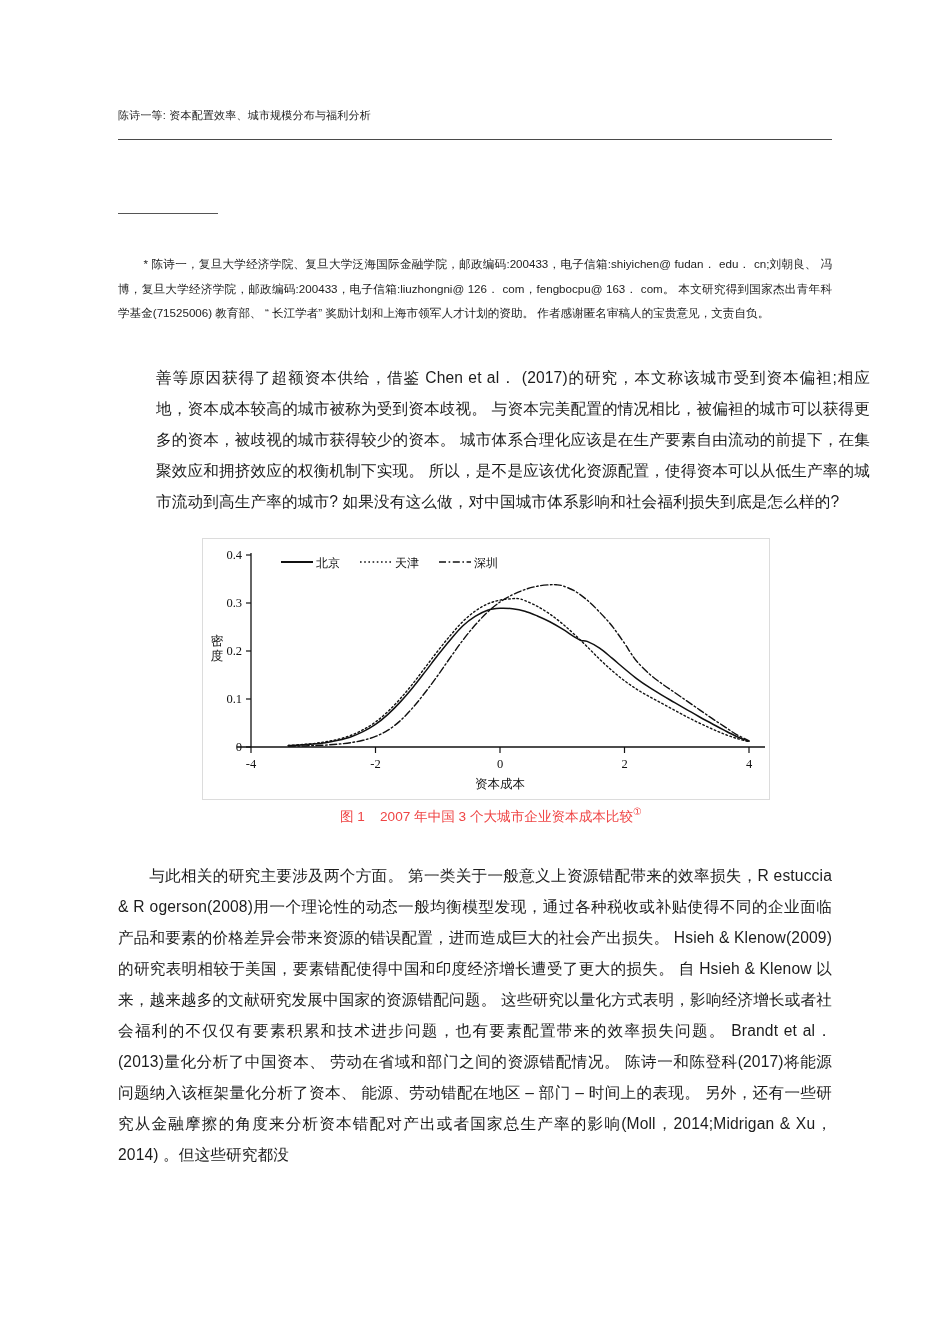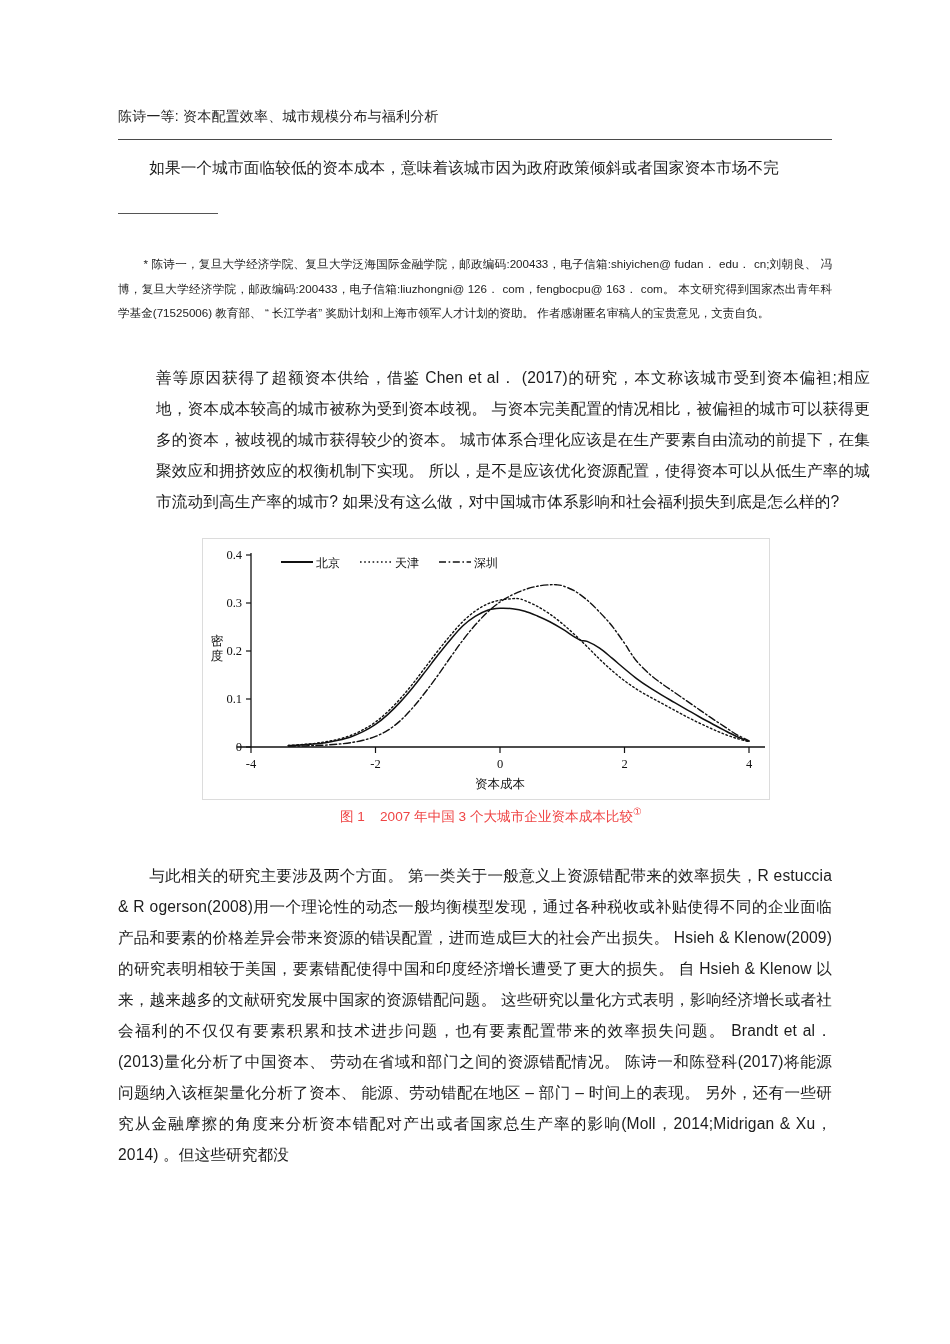--- a/index.html
+++ b/index.html
@@ -27,21 +27,21 @@
     top: 0;
     width: 714px;
   }
 
   
   .runhead {
     position: absolute;
     left: 0;
     top: 108px;
     width: 714px;
-    font-size: 14px;
+    font-size: 11px;
     letter-spacing: 0.2px;
     color: #222;
     white-space: nowrap;
   }
   .header-rule {
     position: absolute;
     left: 0;
     top: 139px;
     width: 714px;
     height: 1px;
@@ -140,21 +140,20 @@
 </head>
 <body>
 
 <div class="page">
  <div class="content">
 
   <div class="runhead">陈诗一等: 资本配置效率、城市规模分布与福利分析</div>
   <div class="header-rule"></div>
 
   <div id="p-top" class="para">
-    <div class="line2">如果一个城市面临较低的资本成本，意味着该城市因为政府政策倾斜或者国家资本市场不完</div>
   </div>
 
   <div class="fn-rule"></div>
   <div class="footnote">
     <div class="fn-first">* 陈诗一，复旦大学经济学院、复旦大学泛海国际金融学院，邮政编码:200433，电子信箱:shiyichen@ fudan． edu． cn;刘朝良、 冯博，复旦大学经济学院，邮政编码:200433，电子信箱:liuzhongni@ 126． com，fengbocpu@ 163． com。 本文研究得到国家杰出青年科学基金(71525006) 教育部、 “ 长江学者” 奖励计划和上海市领军人才计划的资助。 作者感谢匿名审稿人的宝贵意见，文责自负。</div>
   </div>
 
   <div id="p-main" class="para">善等原因获得了超额资本供给，借鉴 Chen et al． (2017)的研究，本文称该城市受到资本偏袒;相应地，资本成本较高的城市被称为受到资本歧视。 与资本完美配置的情况相比，被偏袒的城市可以获得更多的资本，被歧视的城市获得较少的资本。 城市体系合理化应该是在生产要素自由流动的前提下，在集聚效应和拥挤效应的权衡机制下实现。 所以，是不是应该优化资源配置，使得资本可以从低生产率的城市流动到高生产率的城市? 如果没有这么做，对中国城市体系影响和社会福利损失到底是怎么样的?</div>
 
   <div class="figure-wrap">

